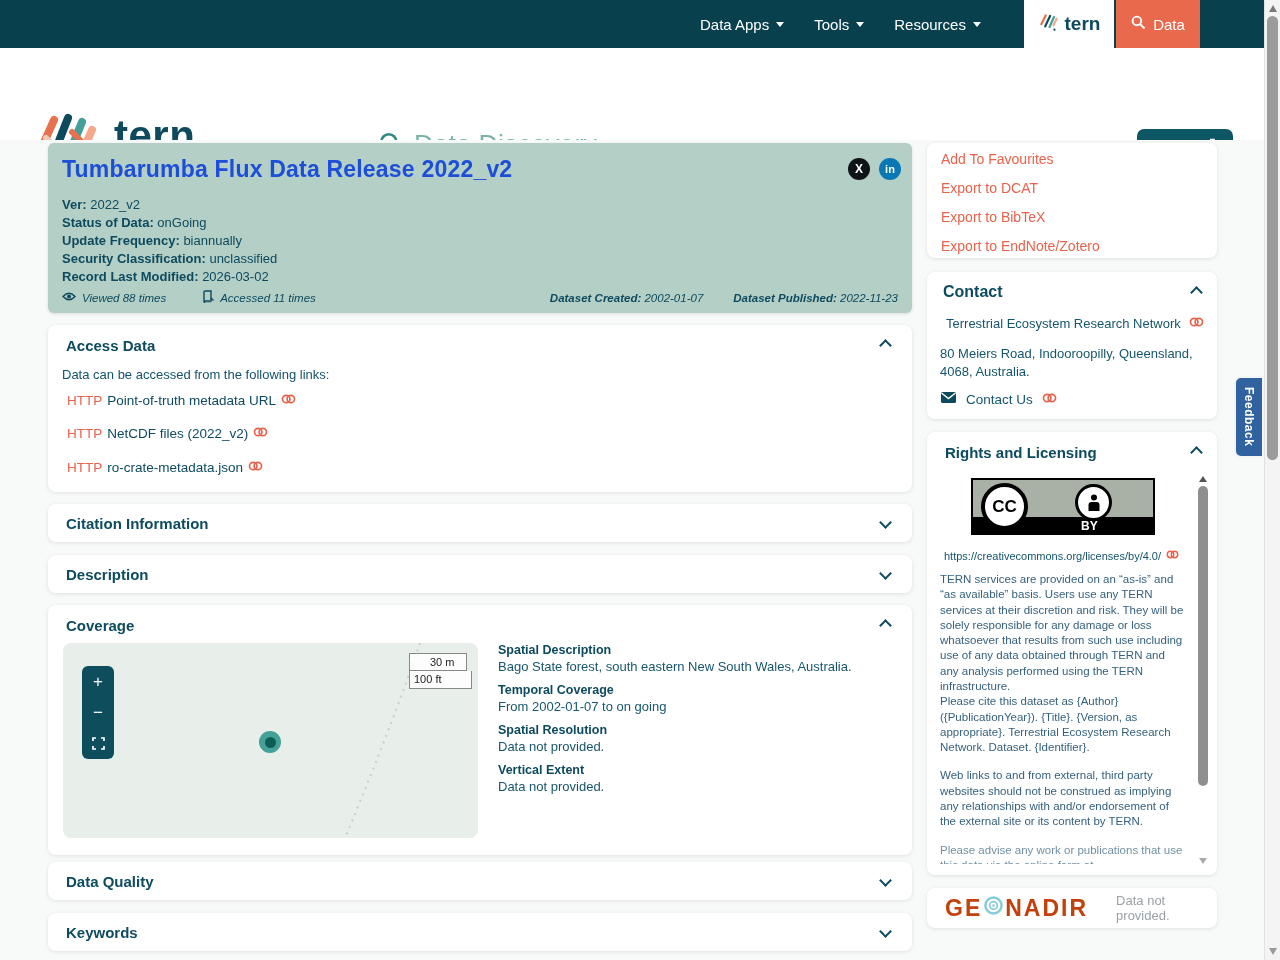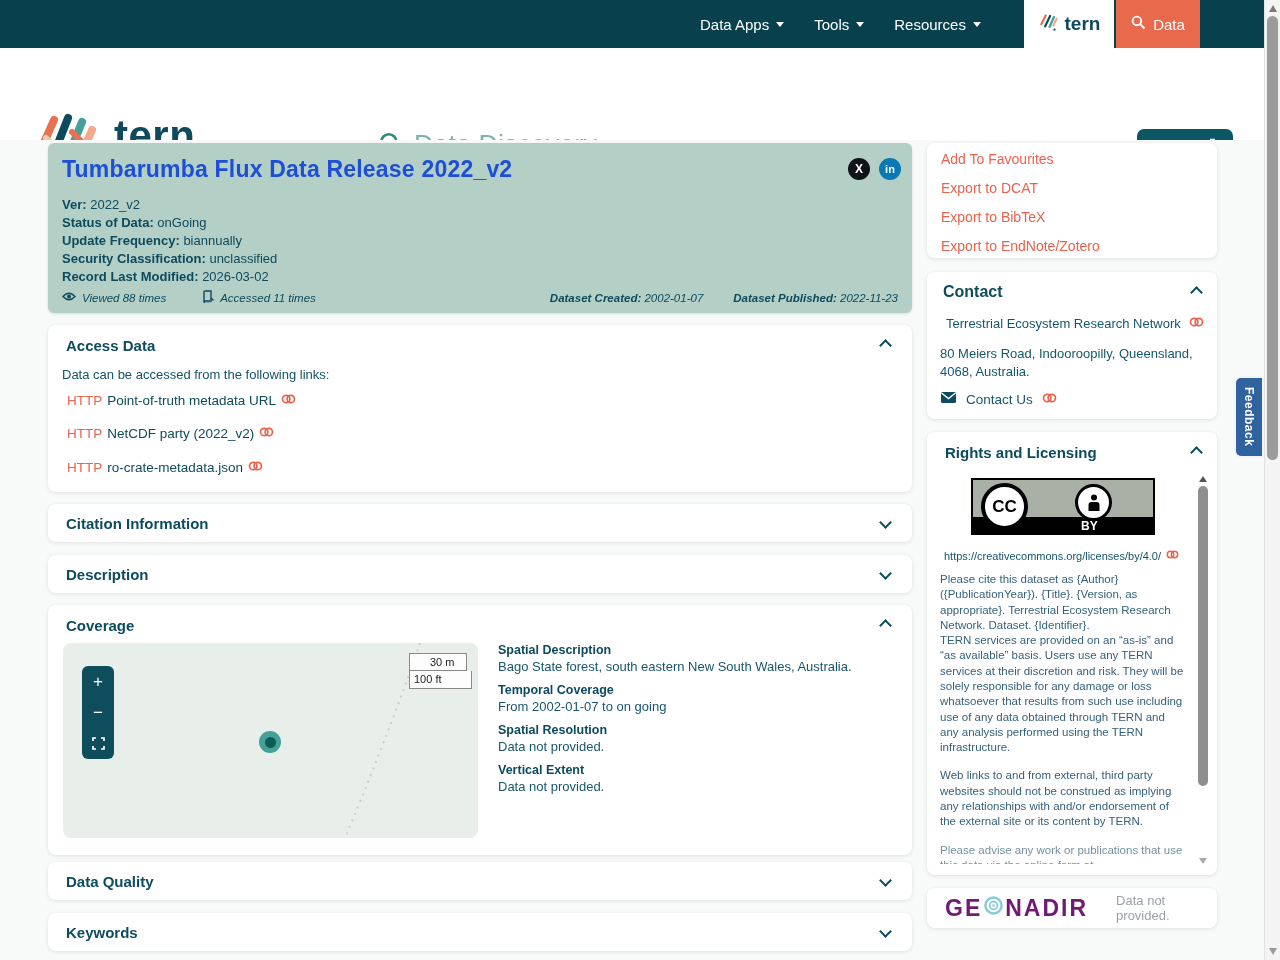--- a/index.html
+++ b/index.html
@@ -97,21 +97,21 @@
   .license-row { position:absolute; left:17px; top:117px; display:flex; align-items:center; gap:5px; font-size:11px; color:#14536a; cursor:pointer; }
   .rights-text { position:absolute; left:13px; top:140px; width:244px; height:292px; overflow:hidden; font-size:11.5px; color:#35607c; line-height:1.33; }
   .rights-text p.gap { margin-top:13px; }
   .rights-text p.faded { opacity:.7; }
   .inner-sb { position:absolute; right:8px; top:44px; width:12px; height:388px; }
   .inner-sb .tri-up { position:absolute; left:2px; top:0; width:0; height:0; border-left:4px solid transparent; border-right:4px solid transparent; border-bottom:6px solid #555; }
   .inner-sb .thumb { position:absolute; left:1px; top:10px; width:10px; height:300px; background:#8f8f8f; border-radius:5px; cursor:pointer; }
   .inner-sb .tri-down { position:absolute; left:2px; bottom:0; width:0; height:0; border-left:4px solid transparent; border-right:4px solid transparent; border-top:6px solid #aaa; }
 
   .geo-card { left:927px; top:888px; width:290px; height:40px; display:flex; align-items:center; }
-  .geo-logo { margin-left:18px; display:flex; align-items:center; font-weight:bold; font-size:23px; letter-spacing:2px; color:#701a75; }
+  .geo-logo { margin-left:18px; display:flex; align-items:center; font-weight:bold; font-size:23px; letter-spacing:2px; color:#c2410c; }
   .geo-status { margin-left:28px; font-size:13px; color:#9aa2a8; }
 
   .feedback-tab { left:1236px; top:378px; width:26px; height:78px; background:#30629f; border-radius:5px 0 0 5px; display:flex; align-items:center; justify-content:center; cursor:pointer; box-shadow:0 0 0 2px #f2f4f6; }
   .feedback-tab span { writing-mode:vertical-rl; color:#fff; font-size:12px; font-weight:bold; letter-spacing:.5px; }
 
   
   .scrollbar { left:1264px; top:0; width:16px; height:960px; background:#f4f4f4; border-left:1px solid #e2e2e2; }
   .sb-up { position:absolute; left:4px; top:5px; width:0; height:0; border-left:4px solid transparent; border-right:4px solid transparent; border-bottom:7px solid #7a7a7a; }
   .sb-thumb { position:absolute; left:2px; top:16px; width:11px; height:444px; background:#9b9b9b; border-radius:6px; cursor:pointer; }
   .sb-down { position:absolute; left:4px; bottom:5px; width:0; height:0; border-left:4px solid transparent; border-right:4px solid transparent; border-top:7px solid #9a9a9a; }
@@ -240,21 +240,21 @@
     <div class="dl-link" style="top:68px">
       <span class="proto">HTTP</span>
       <span class="lbl">Point-of-truth metadata URL</span>
       <span><svg width="15" height="12" viewBox="0 0 15 12">
             <circle cx="5.2" cy="6" r="3.7" fill="none" stroke="#e8624c" stroke-width="1.7"></circle>
             <circle cx="9.8" cy="6" r="3.7" fill="none" stroke="#e8624c" stroke-width="1.7"></circle>
           </svg></span>
     </div>
     <div class="dl-link" style="top:101px">
       <span class="proto">HTTP</span>
-      <span class="lbl">NetCDF party (2022_v2)</span>
+      <span class="lbl">NetCDF files (2022_v2)</span>
       <span><svg width="15" height="12" viewBox="0 0 15 12">
             <circle cx="5.2" cy="6" r="3.7" fill="none" stroke="#e8624c" stroke-width="1.7"></circle>
             <circle cx="9.8" cy="6" r="3.7" fill="none" stroke="#e8624c" stroke-width="1.7"></circle>
           </svg></span>
     </div>
     <div class="dl-link" style="top:135px">
       <span class="proto">HTTP</span>
       <span class="lbl">ro-crate-metadata.json</span>
       <span><svg width="15" height="12" viewBox="0 0 15 12">
             <circle cx="5.2" cy="6" r="3.7" fill="none" stroke="#e8624c" stroke-width="1.7"></circle>
@@ -368,22 +368,22 @@
       <div class="cc-by">BY</div>
     </div>
     <div class="license-row">
       <span>https://creativecommons.org/licenses/by/4.0/</span>
       <span><svg width="13" height="11" viewBox="0 0 15 12">
             <circle cx="5.2" cy="6" r="3.7" fill="none" stroke="#e8624c" stroke-width="1.7"></circle>
             <circle cx="9.8" cy="6" r="3.7" fill="none" stroke="#e8624c" stroke-width="1.7"></circle>
           </svg></span>
     </div>
     <div class="rights-text">
+      <p>TERN services are provided on an “as-is” and “as available” basis. Users use any TERN services at their discretion and risk. They will be solely responsible for any damage or loss whatsoever that results from such use including use of any data obtained through TERN and any analysis performed using the TERN infrastructure.</p>
       <p>Please cite this dataset as {Author} ({PublicationYear}). {Title}. {Version, as appropriate}. Terrestrial Ecosystem Research Network. Dataset. {Identifier}.</p>
-      <p>TERN services are provided on an “as-is” and “as available” basis. Users use any TERN services at their discretion and risk. They will be solely responsible for any damage or loss whatsoever that results from such use including use of any data obtained through TERN and any analysis performed using the TERN infrastructure.</p>
       <p class="gap">Web links to and from external, third party websites should not be construed as implying any relationships with and/or endorsement of the external site or its content by TERN.</p>
       <p class="gap faded">Please advise any work or publications that use this data via the online form at</p>
     </div>
     <div class="inner-sb">
       <div class="tri-up"></div>
       <div class="thumb"></div>
       <div class="tri-down"></div>
     </div>
   </div>
 

